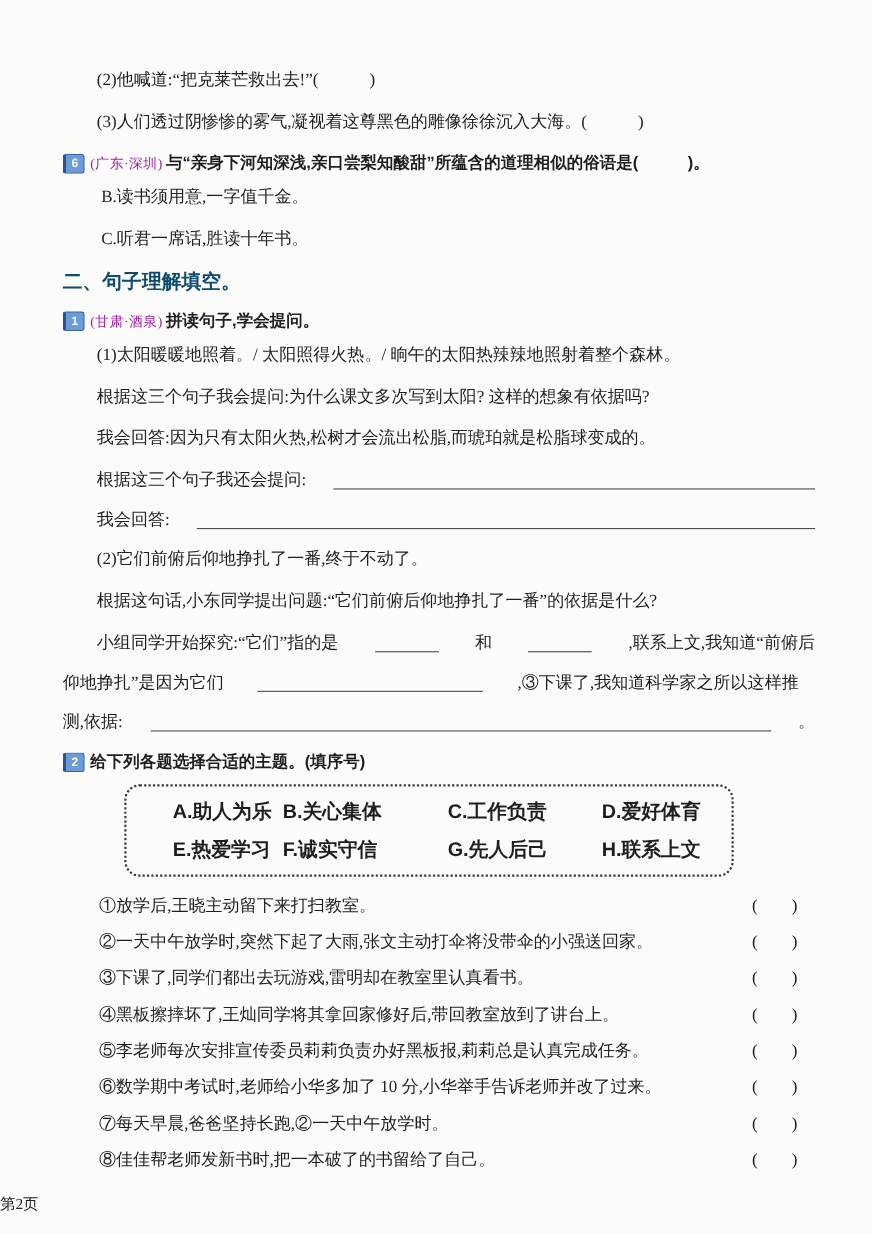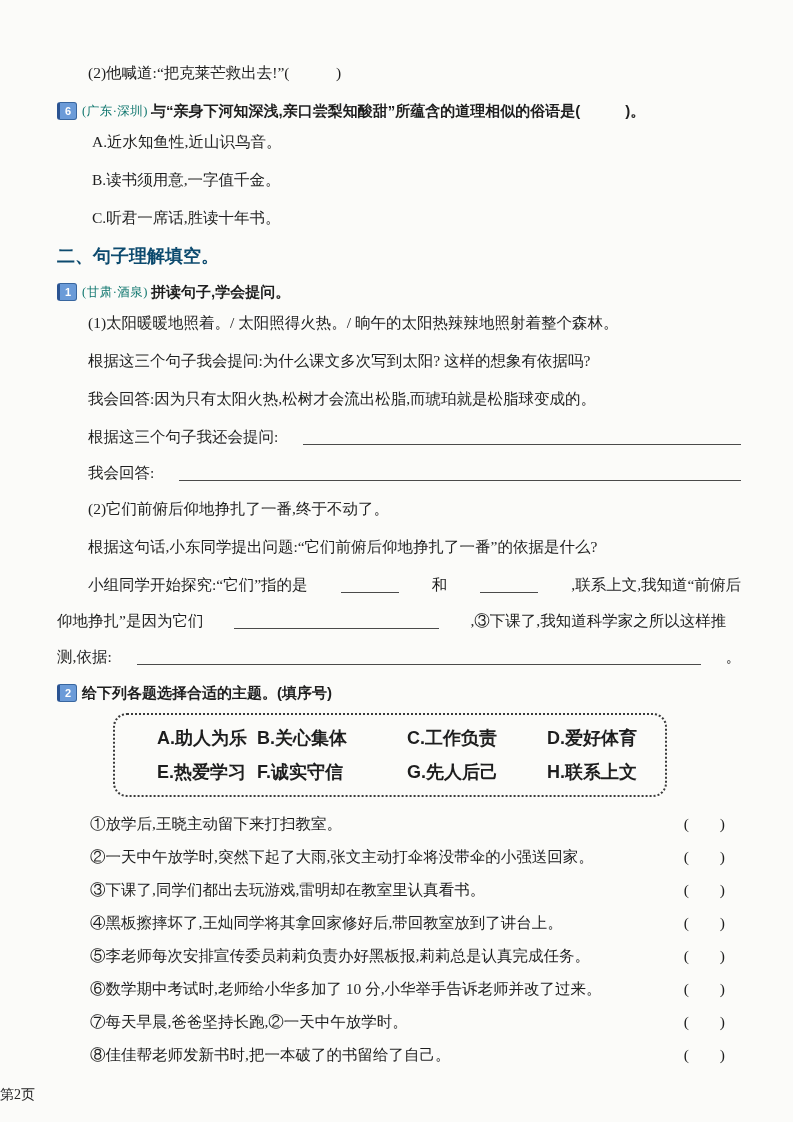--- a/index.html
+++ b/index.html
@@ -19,21 +19,21 @@
   .qrow{display:flex;align-items:center;margin:0 0 9px 0;white-space:nowrap;}
   .badge{
     display:inline-flex;flex:0 0 auto;width:16px;height:16px;
     align-items:center;justify-content:center;
     background:#6b9bd8;border:1px solid #38669f;border-left:3px solid #2a5392;
     border-radius:3px;color:#fff;
     font:700 11px/1 "Liberation Sans","DejaVu Sans",sans-serif;
     margin-right:5px;
   }
   .source{
-    font-size:12.5px;color:#0f766e;letter-spacing:0.5px;margin-right:3px;
+    font-size:12.5px;color:#a21caf;letter-spacing:0.5px;margin-right:3px;
   }
   .stem{
     font-family:"Liberation Sans","DejaVu Sans",sans-serif;
     font-weight:700;font-size:15px;
   }
   .section-title{
     font-family:"Liberation Sans","DejaVu Sans",sans-serif;
     font-weight:700;font-size:18px;color:#0c4a6e;
     margin:4px 0 14px 0;
   }
@@ -65,27 +65,27 @@
     font-size:14px;color:#222;
   }
 </style>
 </head>
 <body>
 
 <div class="page">
   <div class="content">
 
     <p class="line indent">(2)他喊道:“把克莱芒救出去!”(　　　)</p>
+    <p class="line indent">(3)人们透过阴惨惨的雾气,凝视着这尊黑色的雕像徐徐沉入大海。(　　　)</p>
 
     <div class="qrow">
       <span class="badge">6</span>
       <span class="source">(广东·深圳)</span>
       <span class="stem">与“亲身下河知深浅,亲口尝梨知酸甜”所蕴含的道理相似的俗语是(　　　)。</span>
     </div>
-    <p class="line indent2">A.近水知鱼性,近山识鸟音。</p>
     <p class="line indent2">B.读书须用意,一字值千金。</p>
     <p class="line indent2">C.听君一席话,胜读十年书。</p>
 
     <h2 class="section-title">二、句子理解填空。</h2>
 
     <div class="qrow">
       <span class="badge">1</span>
       <span class="source">(甘肃·酒泉)</span>
       <span class="stem">拼读句子,学会提问。</span>
     </div>

